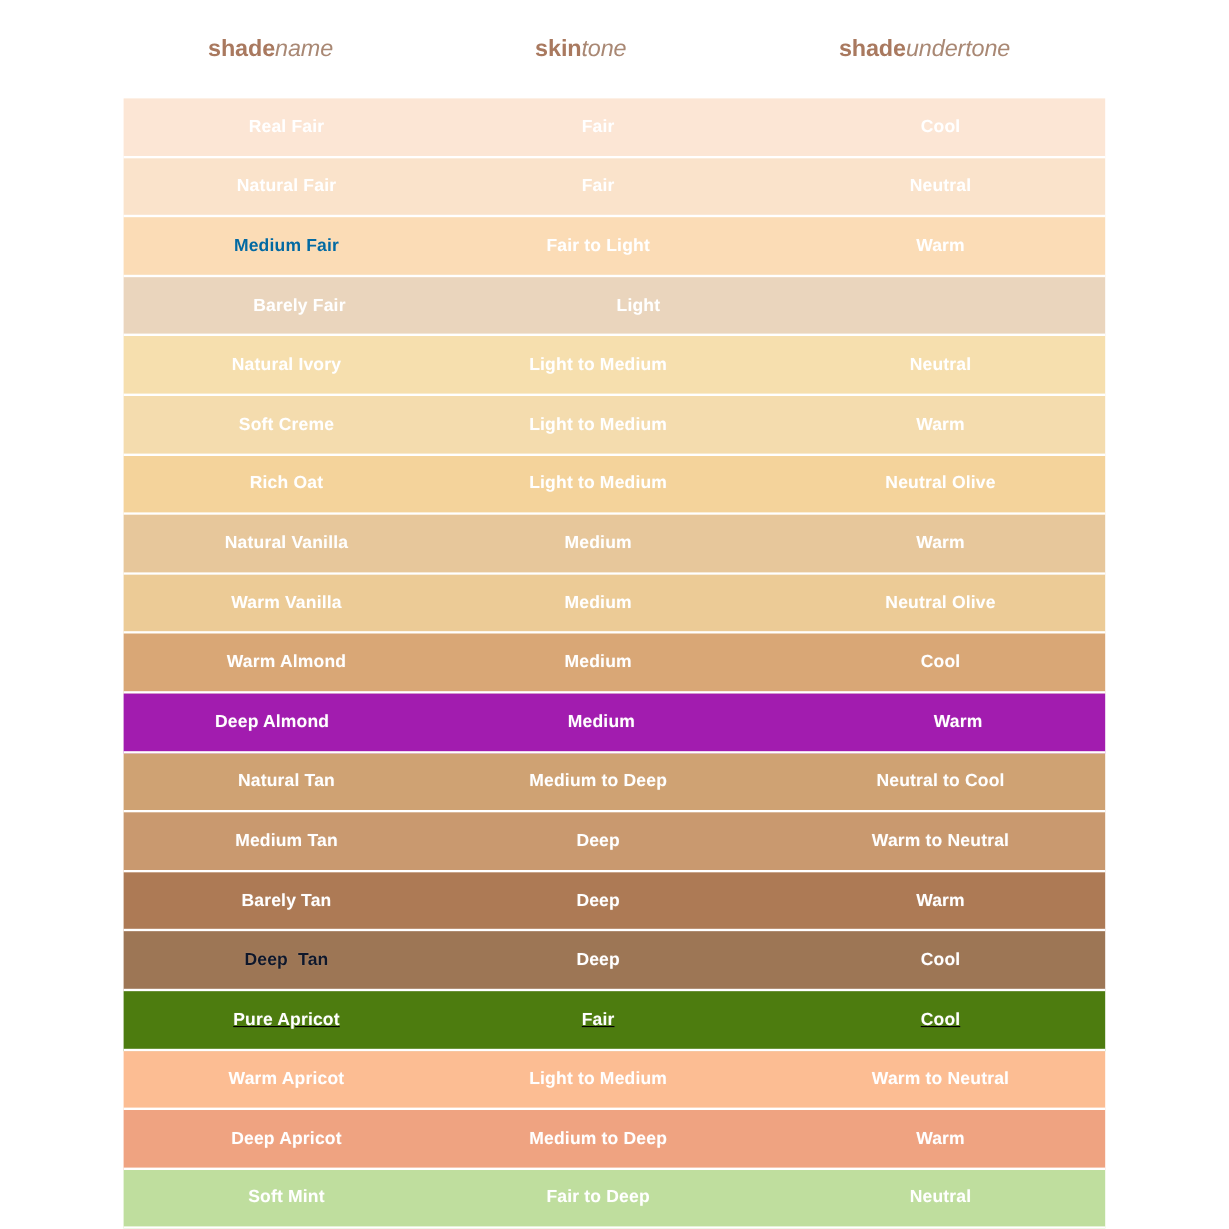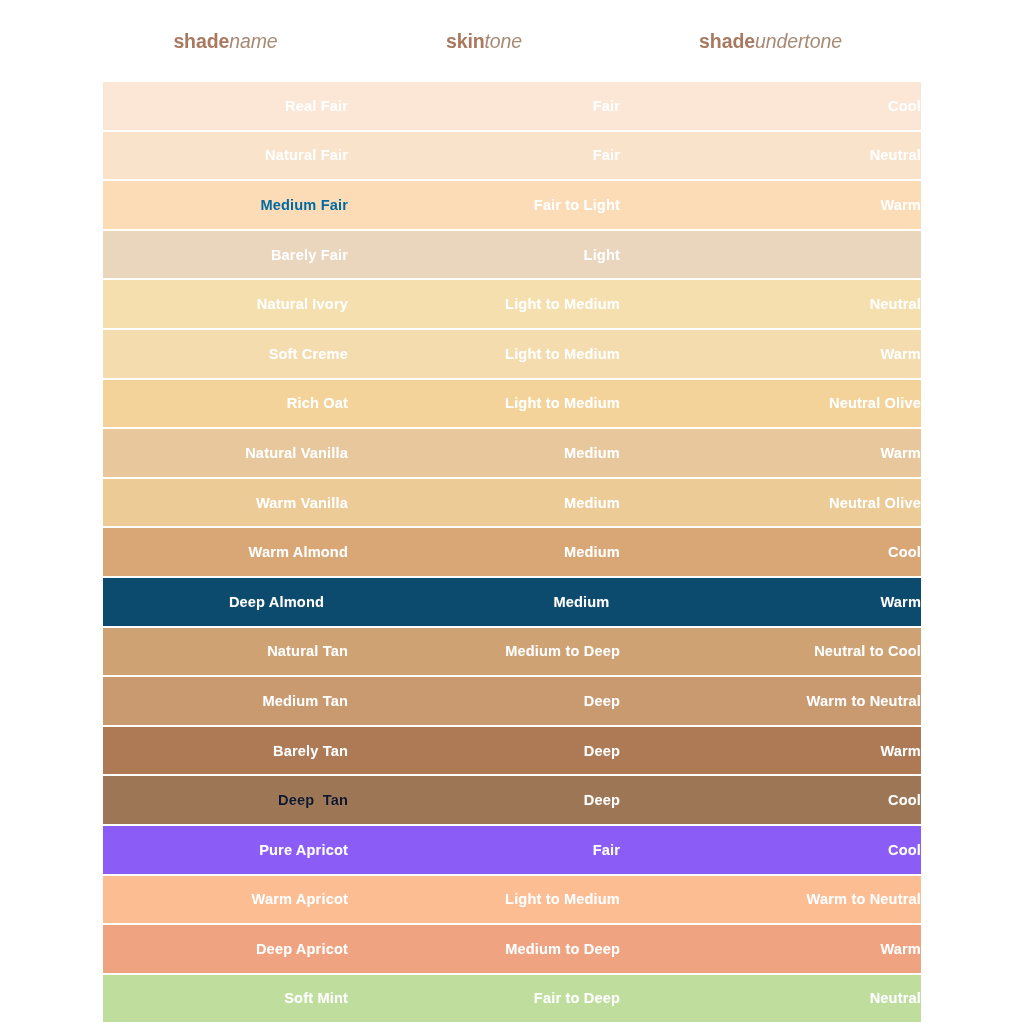--- a/index.html
+++ b/index.html
@@ -56,24 +56,25 @@
     display: flex;
     align-items: center;
     height: 49.6px;
     border-bottom: 2px solid #ffffff;
     box-sizing: border-box;
   }
   .cell {
     color: #ffffff;
     font-weight: bold;
     font-size: 14.6px;
-    text-align: right;
+    text-align: center;
     letter-spacing: 0.15px;
     white-space: pre;
     text-shadow: 0 0 1px rgba(255,255,255,0.25);
+    padding-left: 24px;
   }
   .cell.c1 { width: 245px; }
   .cell.c2 { width: 272px; }
   .cell.c3 { width: 301px; }
 </style>
 </head>
 <body>
 
 <div class="page">
   <div class="table-wrap">
@@ -133,21 +134,21 @@
         <div class="row" style="background: rgb(236, 203, 150); border-bottom-color: rgb(255, 255, 255);">
           <div class="cell c1" style="color: rgb(255, 255, 255);">Warm Vanilla</div>
           <div class="cell c2" style="color: rgb(255, 255, 255);">Medium</div>
           <div class="cell c3" style="color: rgb(255, 255, 255);">Neutral Olive</div>
         </div>
         <div class="row" style="background: rgb(217, 167, 118); border-bottom-color: rgb(255, 255, 255);">
           <div class="cell c1" style="color: rgb(255, 255, 255);">Warm Almond</div>
           <div class="cell c2" style="color: rgb(255, 255, 255);">Medium</div>
           <div class="cell c3" style="color: rgb(255, 255, 255);">Cool</div>
         </div>
-        <div class="row" style="background: #0c4a6e; border-bottom-color: rgb(255, 255, 255); gap: 40px;">
+        <div class="row" style="background: #a21caf; border-bottom-color: rgb(255, 255, 255); gap: 40px;">
           <div class="cell c1" style="color: rgb(255, 255, 255);">Deep Almond</div>
           <div class="cell c2" style="color: rgb(255, 255, 255);">Medium</div>
           <div class="cell c3" style="color: rgb(255, 255, 255);">Warm</div>
         </div>
         <div class="row" style="background: rgb(207, 162, 115); border-bottom-color: rgb(255, 255, 255);">
           <div class="cell c1" style="color: rgb(255, 255, 255);">Natural Tan</div>
           <div class="cell c2" style="color: rgb(255, 255, 255);">Medium to Deep</div>
           <div class="cell c3" style="color: rgb(255, 255, 255);">Neutral to Cool</div>
         </div>
         <div class="row" style="background: rgb(201, 153, 111); border-bottom-color: rgb(255, 255, 255);">
@@ -158,21 +159,21 @@
         <div class="row" style="background: rgb(173, 122, 85); border-bottom-color: rgb(255, 255, 255);">
           <div class="cell c1" style="color: rgb(255, 255, 255);">Barely Tan</div>
           <div class="cell c2" style="color: rgb(255, 255, 255);">Deep</div>
           <div class="cell c3" style="color: rgb(255, 255, 255);">Warm</div>
         </div>
         <div class="row" style="background: rgb(157, 118, 85); border-bottom-color: rgb(255, 255, 255);">
           <div class="cell c1" style="color: #0f172a;">Deep  Tan</div>
           <div class="cell c2" style="color: rgb(255, 255, 255);">Deep</div>
           <div class="cell c3" style="color: rgb(255, 255, 255);">Cool</div>
         </div>
-        <div class="row" style="background: #8b5cf6; border-bottom-color: rgb(255, 255, 255);">
+        <div class="row" style="background: #4d7c0f; border-bottom-color: rgb(255, 255, 255); text-decoration: underline;">
           <div class="cell c1" style="color: rgb(255, 255, 255);">Pure Apricot</div>
           <div class="cell c2" style="color: rgb(255, 255, 255);">Fair</div>
           <div class="cell c3" style="color: rgb(255, 255, 255);">Cool</div>
         </div>
         <div class="row" style="background: rgb(252, 189, 147); border-bottom-color: rgb(255, 255, 255);">
           <div class="cell c1" style="color: rgb(255, 255, 255);">Warm Apricot</div>
           <div class="cell c2" style="color: rgb(255, 255, 255);">Light to Medium</div>
           <div class="cell c3" style="color: rgb(255, 255, 255);">Warm to Neutral</div>
         </div>
         <div class="row" style="background: rgb(239, 163, 129); border-bottom-color: rgb(255, 255, 255);">

